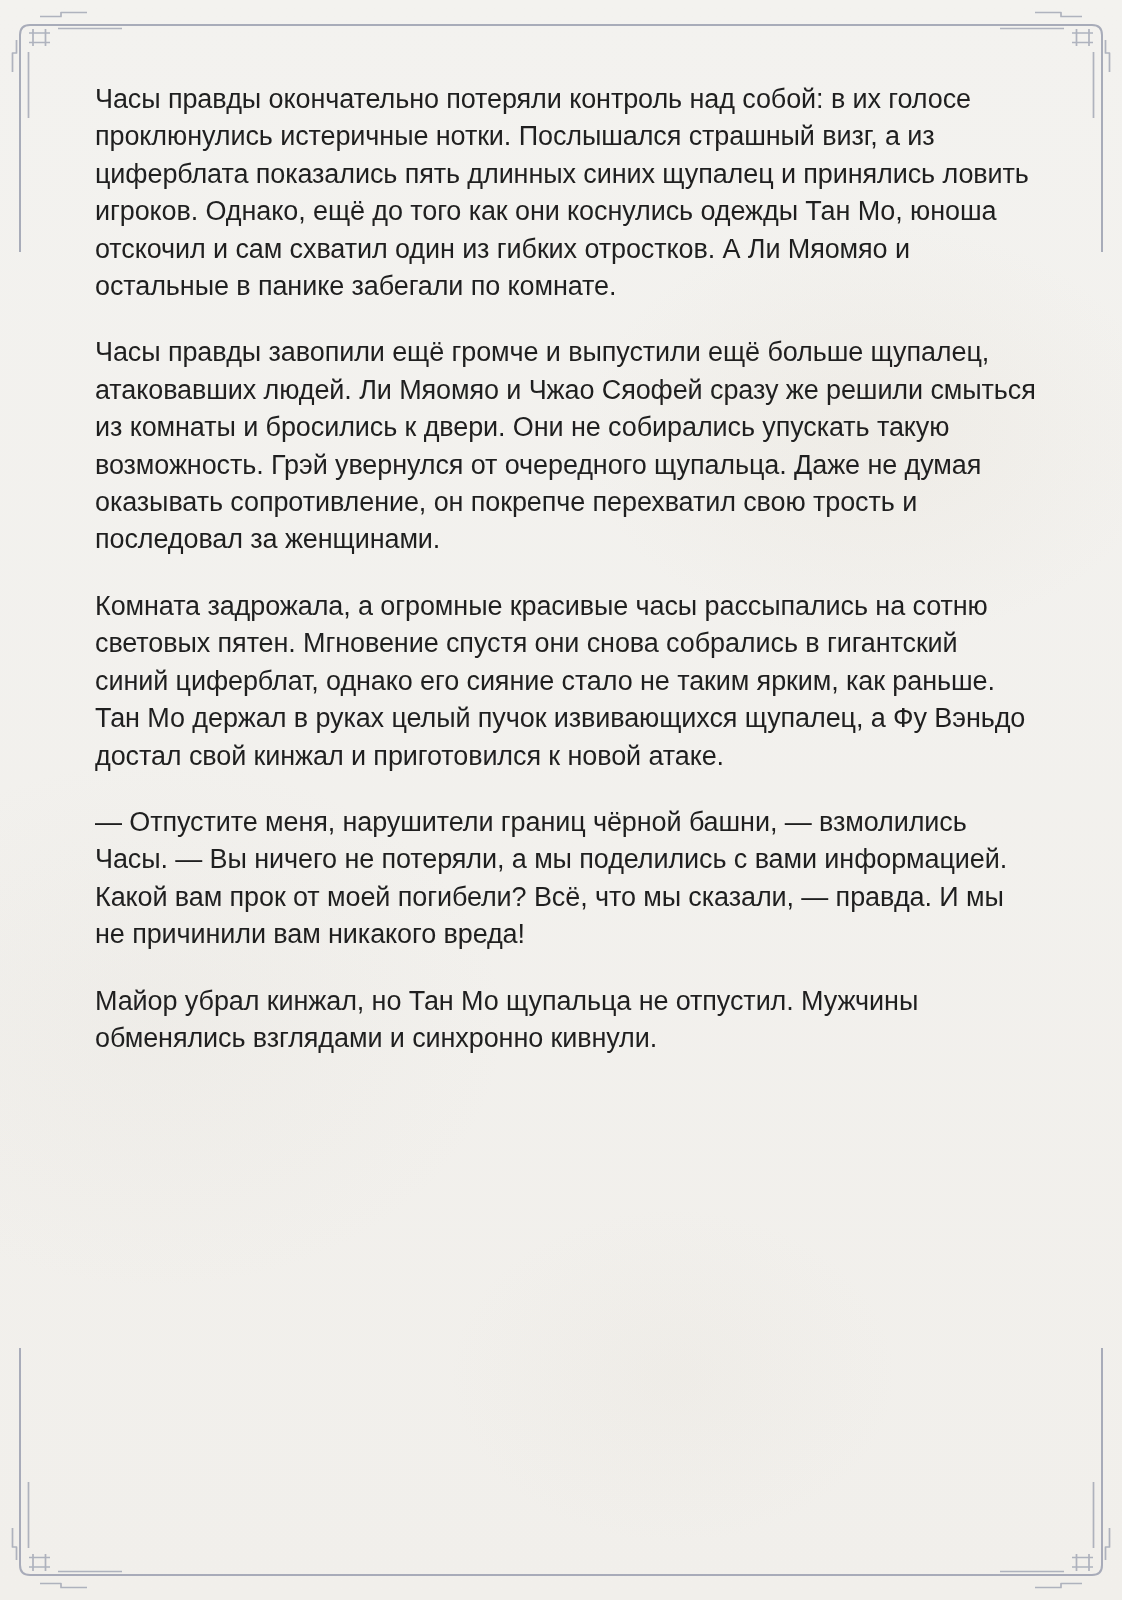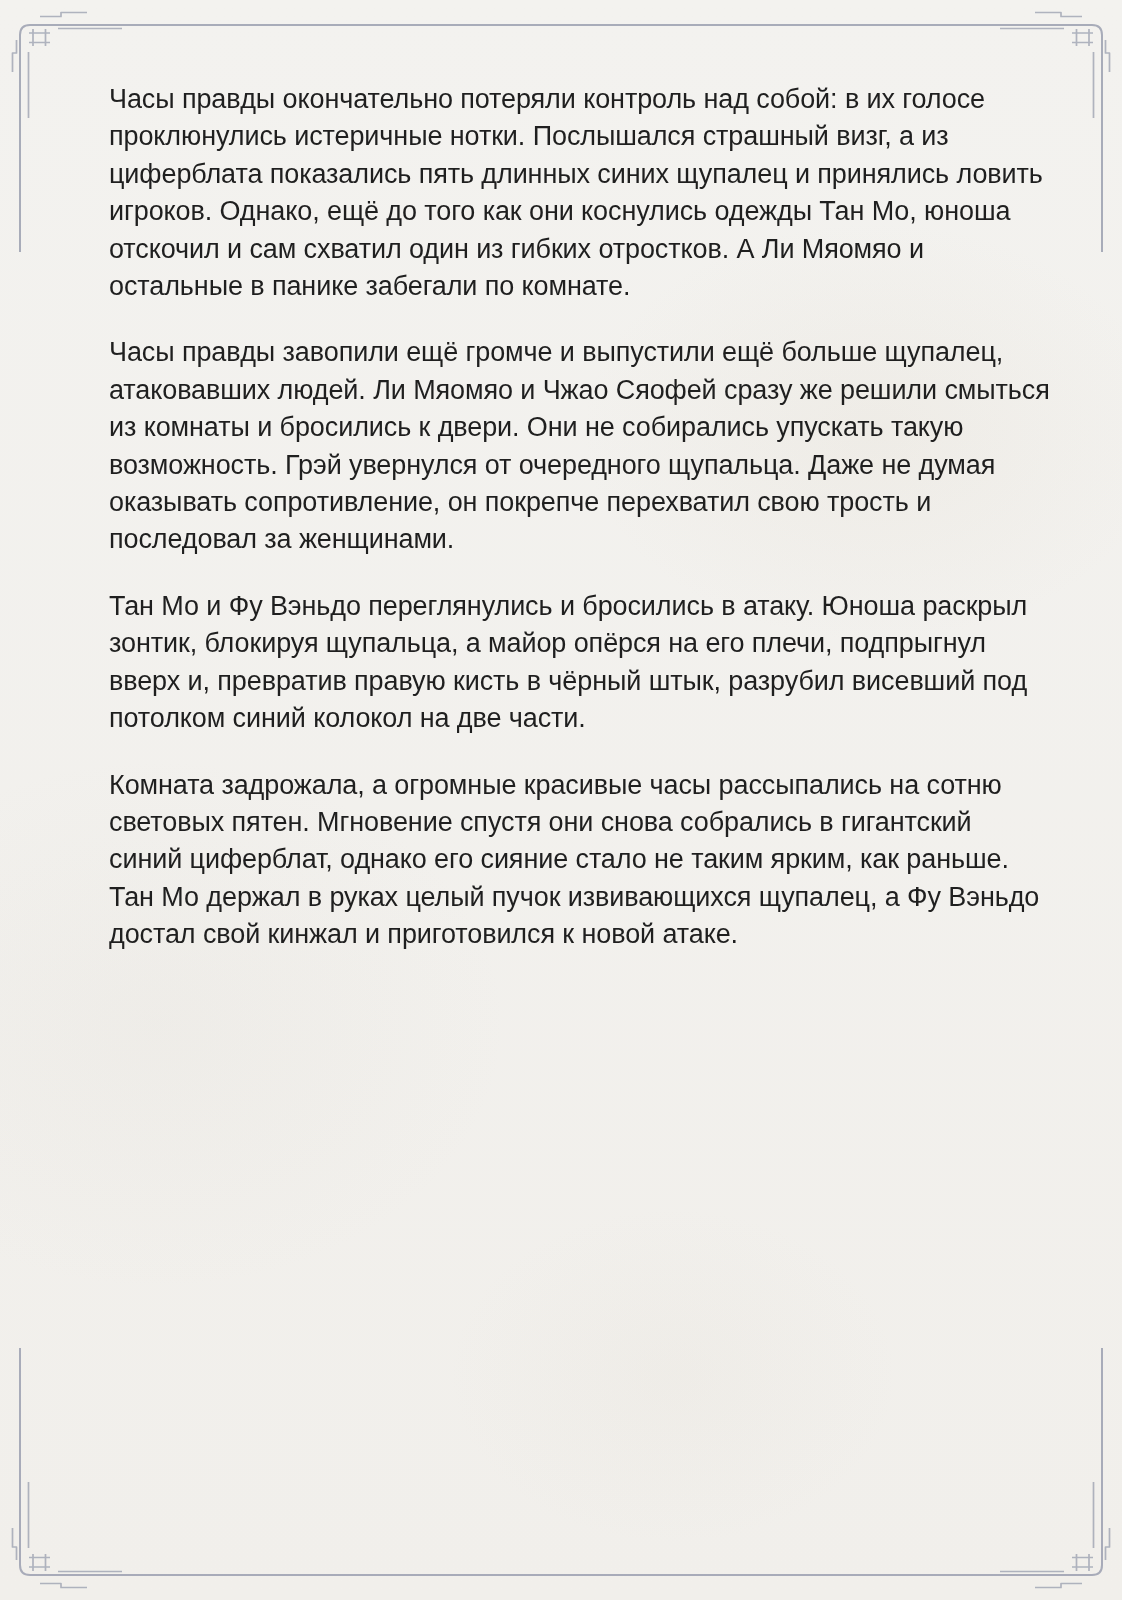--- a/index.html
+++ b/index.html
@@ -26,21 +26,21 @@
   svg.frame .decor { stroke-width: 1.7; opacity: 0.80; }
   .text {
     position: absolute;
     left: 95px; top: 81px; width: 972px;
     font-size: 27px;
     line-height: 37.4px;
     letter-spacing: -0.1px;
     color: #1f1f1f;
   }
   .text p {
-    margin: 0 0 29px 14px;
+    margin: 0 0 29px 0;
     white-space: pre-line;
   }
 </style>
 </head>
 <body>
 
 <div class="page">
 
   <svg class="frame" viewBox="0 0 1122 1600" xmlns="http://www.w3.org/2000/svg">
     <defs>
@@ -72,24 +72,26 @@
 циферблата показались пять длинных синих щупалец и принялись ловить
 игроков. Однако, ещё до того как они коснулись одежды Тан Мо, юноша
 отскочил и сам схватил один из гибких отростков. А Ли Мяомяо и
 остальные в панике забегали по комнате.</p>
     <p>Часы правды завопили ещё громче и выпустили ещё больше щупалец,
 атаковавших людей. Ли Мяомяо и Чжао Сяофей сразу же решили смыться
 из комнаты и бросились к двери. Они не собирались упускать такую
 возможность. Грэй увернулся от очередного щупальца. Даже не думая
 оказывать сопротивление, он покрепче перехватил свою трость и
 последовал за женщинами.</p>
-    <p>Тан Мо и Фу Вэньдо переглянулись и бросились в атаку. Юноша раскрыл
-зонтик, блокируя щупальца, а майор опёрся на его плечи, подпрыгнул
-вверх и, превратив правую кисть в чёрный штык, разрубил висевший под
-потолком синий колокол на две части.</p>
     <p>Комната задрожала, а огромные красивые часы рассыпались на сотню
 световых пятен. Мгновение спустя они снова собрались в гигантский
 синий циферблат, однако его сияние стало не таким ярким, как раньше.
 Тан Мо держал в руках целый пучок извивающихся щупалец, а Фу Вэньдо
 достал свой кинжал и приготовился к новой атаке.</p>
+    <p>— Отпустите меня, нарушители границ чёрной башни, — взмолились
+Часы. — Вы ничего не потеряли, а мы поделились с вами информацией.
+Какой вам прок от моей погибели? Всё, что мы сказали, — правда. И мы
+не причинили вам никакого вреда!</p>
+    <p>Майор убрал кинжал, но Тан Мо щупальца не отпустил. Мужчины
+обменялись взглядами и синхронно кивнули.</p>
   </main>
 
 </div>
 
 </body></html>

